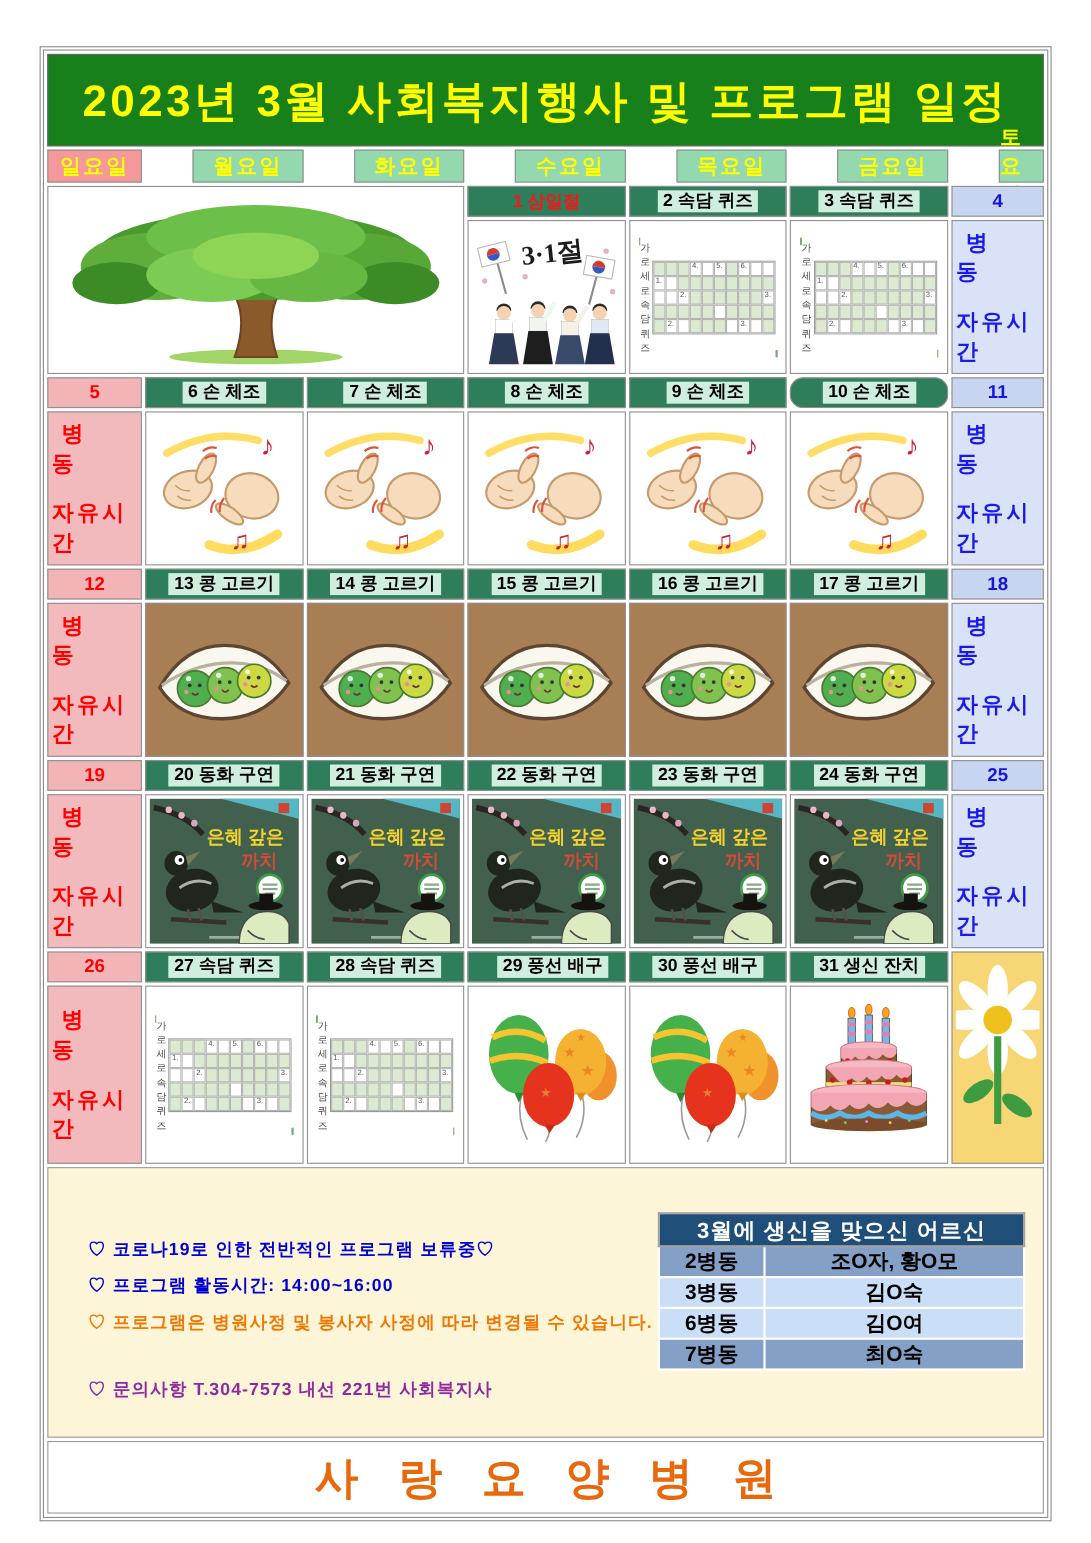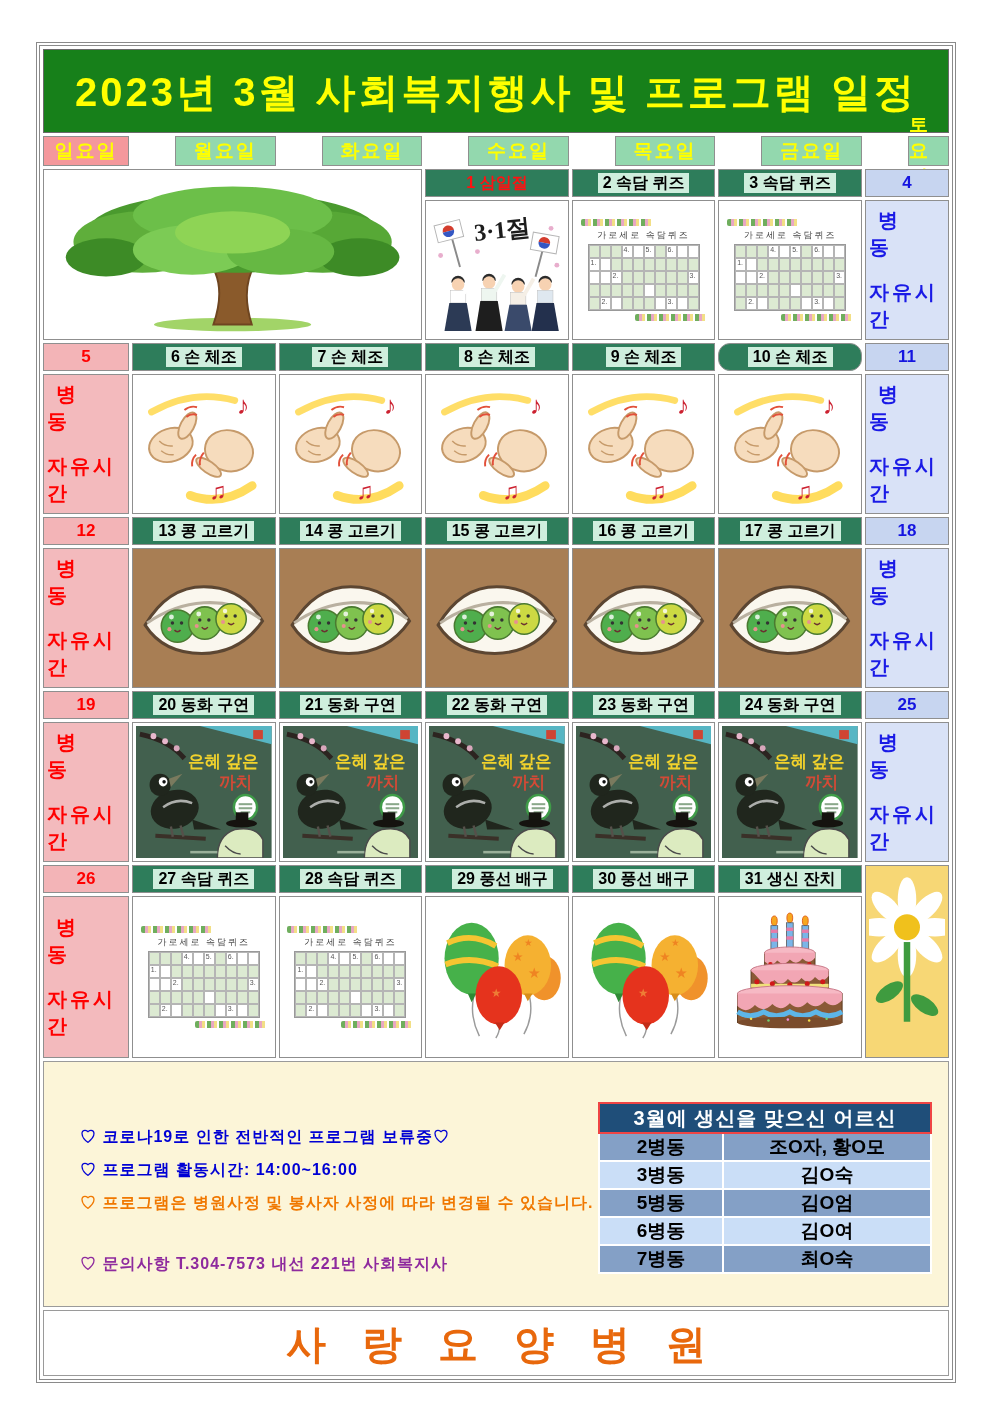--- a/index.html
+++ b/index.html
@@ -34,21 +34,21 @@
                overflow: hidden; }
   .body-cell svg { display: block; max-width: 100%; max-height: 100%; }
   .body-cell.free.sun { background: #f3babd; color: #ff0000; }
   .body-cell.free.sat { background: #d9e2f7; color: #1a1ae6; }
   .body-cell.bg-brown { background: #a87e54; padding: 0; }
   .daisy-cell { background: #f7d775; }
   .ft1 { font-size: 20px; font-weight: bold; letter-spacing: 9px; text-indent: 9px; }
   .ft2 { font-size: 20px; font-weight: bold; letter-spacing: 3px; margin-top: 18px; }
 
   
-  .cw { width: 126px; display: flex; flex-direction: column; align-items: center; }
+  .cw { width: 126px; display: flex; align-items: center; }
   .deco { height: 7px; width: 72px;
           background: repeating-linear-gradient(90deg,#6fae5d 0 4px,#e8a7c4 4px 7px,#f2df86 7px 10px,#ffffff 10px 12px);
           border-radius: 2px; }
   .deco-top { align-self: flex-start; }
   .deco-bot { align-self: flex-end; margin-top: 3px; }
   .cw-title { font-size: 9px; color: #444; margin: 3px 0 2px; letter-spacing: 2px; }
   .cw-grid { display: grid; grid-template-columns: repeat(10, 11px); grid-auto-rows: 13px;
              border: 1px solid #999; background: #fff; }
   .cw-cell { border: 1px solid #b5b5b5; background: #fff; font-size: 7px; line-height: 8px;
              color: #555; padding-left: 1px; }
@@ -58,24 +58,24 @@
   .notes { margin-top: 3px; border: 1px solid #9a9a9a; background: #fcf5d8;
            height: 246px; display: flex; }
   .notes-left { flex: 1; padding: 58px 0 0 36px; }
   .note { font-size: 16px; font-weight: bold; line-height: 33px; letter-spacing: 1px; }
   .note.blue { color: #0000d4; }
   .note.orange { color: #f07800; }
   .note.purple { color: #8e2a9e; }
   .notes-right { width: 350px; padding: 40px 12px 0 0; }
   table.bday { border-collapse: collapse; width: 334px; }
   table.bday th { background: #1f4e79; color: #fff; font-size: 20px; font-weight: bold;
-                  height: 30px; letter-spacing: 1px; border: 2px solid #ef4444; }
+                  height: 30px; letter-spacing: 1px; border: 2px solid #a3a3a3; }
   table.bday td { font-size: 19px; font-weight: bold; color: #000; text-align: center;
                   height: 28px; border: 2px solid #fff; }
-  table.bday td.ward { width: 124px; }
+  table.bday td.ward { width: 96px; }
   table.bday tr.med td { background: #84a0c6; }
   table.bday tr.light td { background: #cadef7; }
 
   
   .footer { margin-top: 3px; border: 1px solid #9a9a9a; background: #fff;
             height: 66px; line-height: 66px; text-align: center;
             color: #e8680c; font-weight: bold; font-size: 40px;
             letter-spacing: 36px; text-indent: 36px; }
 </style>
 </head>
@@ -1047,24 +1047,20 @@
           </thead>
           <tbody id="bday-body">
               <tr class="med">
                 <td class="ward">2병동</td>
                 <td class="names">조O자, 황O모</td>
               </tr>
               <tr class="light">
                 <td class="ward">3병동</td>
                 <td class="names">김O숙</td>
               </tr>
-              <tr class="med">
-                <td class="ward">5병동</td>
-                <td class="names">김O엄</td>
-              </tr>
               <tr class="light">
                 <td class="ward">6병동</td>
                 <td class="names">김O여</td>
               </tr>
               <tr class="med">
                 <td class="ward">7병동</td>
                 <td class="names">최O숙</td>
               </tr>
             </tbody>
         </table>

